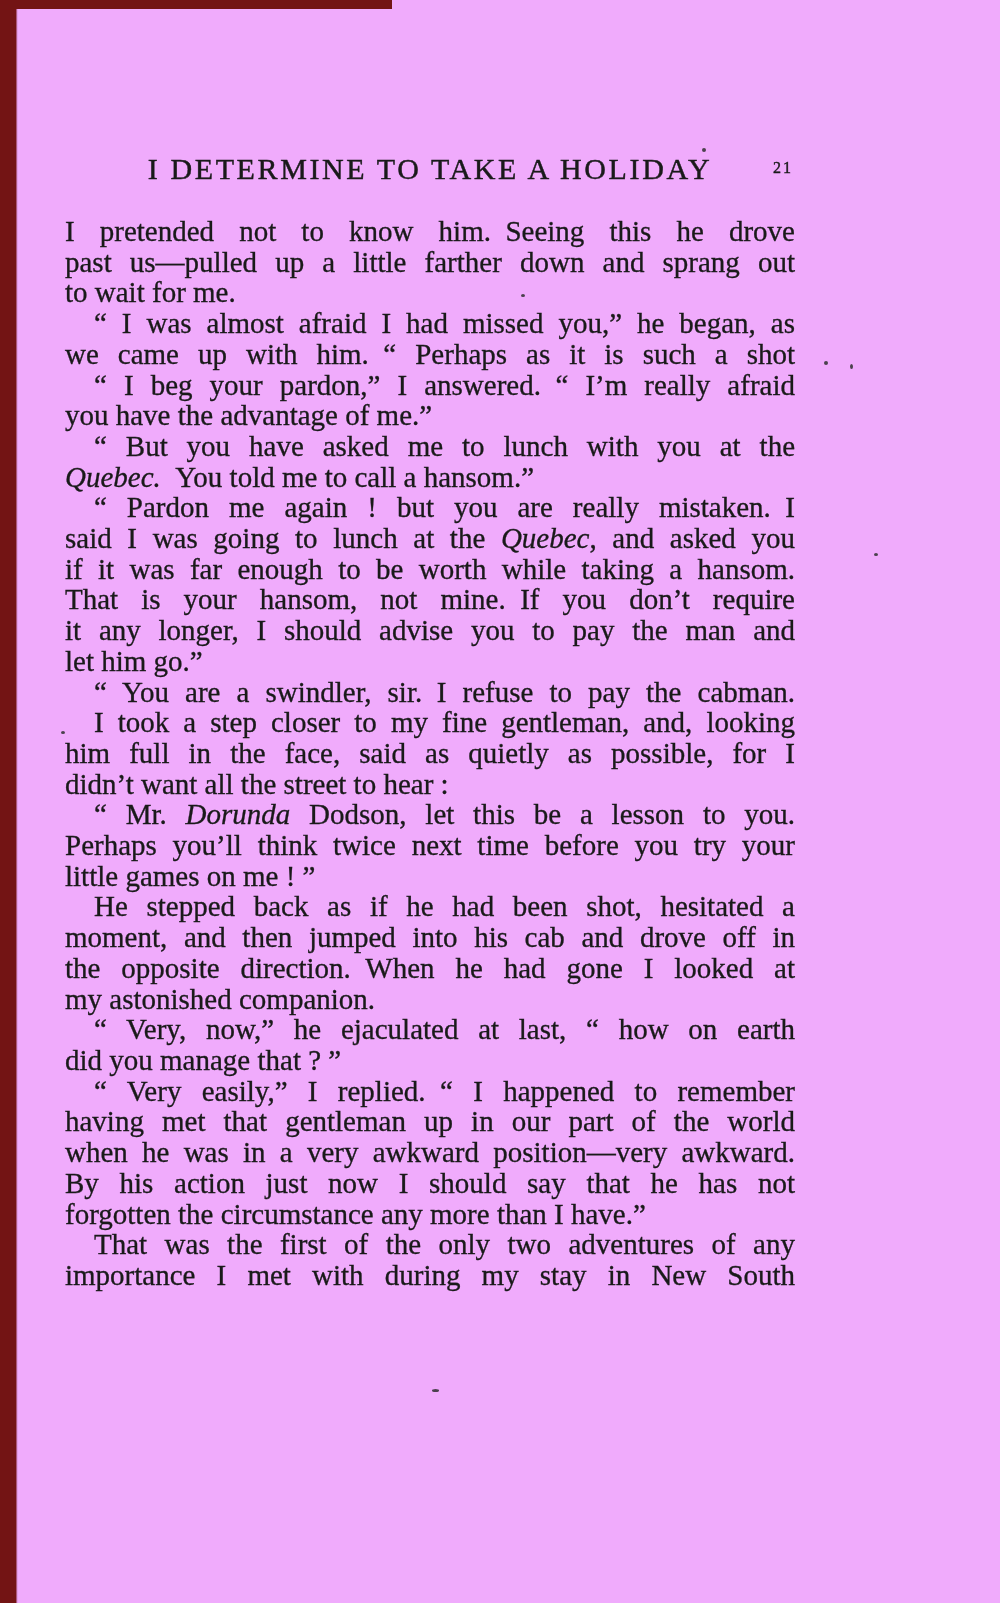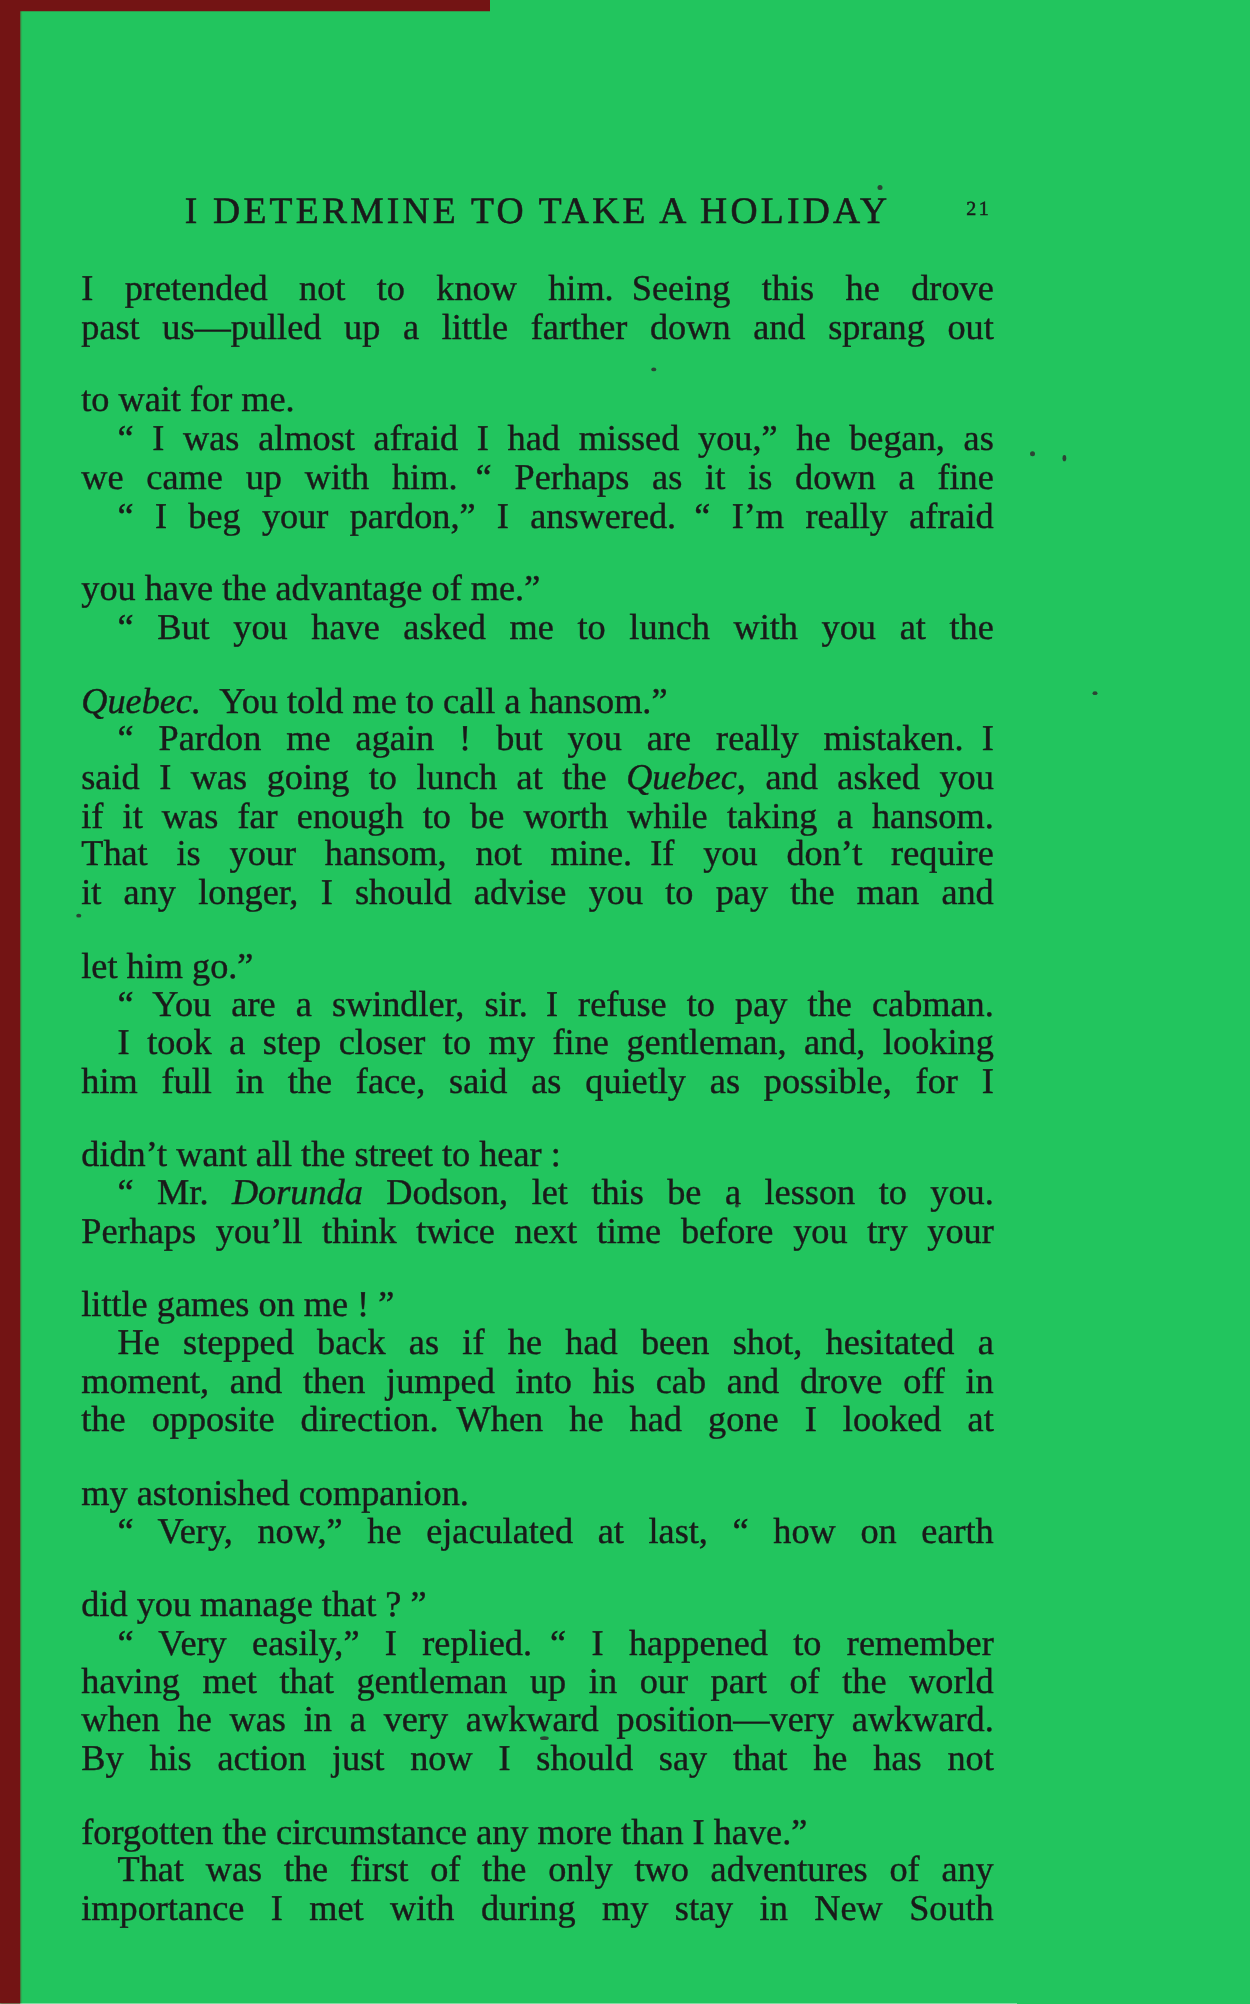--- a/index.html
+++ b/index.html
@@ -32,48 +32,48 @@
     -webkit-text-stroke:0.4px;
   }
   .body {
     position:absolute; top:216px; left:65px; width:730px;
     font-size:29px; line-height:30.7px;
     -webkit-text-stroke:0.32px;
   }
   .para { margin:0; }
   .line { min-height:30.7px; }
   .jl { text-align:justify; text-align-last:justify; }
-  .ll { text-align:right; text-align-last:left;margin-top:28px; }
+  .ll { text-align:right; text-align-last:left; }
   .indent { text-indent:29px; }
   .line i { font-style:italic; }
   .speck {
     position:absolute; background:#2e2e2e; border-radius:50%; opacity:.85;
   }
 </style>
 </head>
 <body>
 
-<div class="page" style="background: #22c55e; color: rgb(26, 26, 26);">
+<div class="page" style="background: #f0abfc; color: rgb(26, 26, 26);">
   <div class="edge-left" style="background: rgb(115, 20, 20);"></div>
   <div class="edge-top" style="background: rgb(115, 20, 20);"></div>
 
   <header class="running-header">
     <span class="title">I DETERMINE TO TAKE A HOLIDAY</span>
     <span class="pagenum">21</span>
   </header>
 
   <main class="body">
       <div class="para">
         <div class="line jl">I pretended not to know him. Seeing this he drove</div>
         <div class="line jl">past us—pulled up a little farther down and sprang out</div>
         <div class="line ll">to wait for me.</div>
       </div>
       <div class="para">
         <div class="line jl indent">“ I was almost afraid I had missed you,” he began, as</div>
-        <div class="line jl">we came up with him. “ Perhaps as it is down a fine</div>
+        <div class="line jl">we came up with him. “ Perhaps as it is such a shot</div>
       </div>
       <div class="para">
         <div class="line jl indent">“ I beg your pardon,” I answered. “ I’m really afraid</div>
         <div class="line ll">you have the advantage of me.”</div>
       </div>
       <div class="para">
         <div class="line jl indent">“ But you have asked me to lunch with you at the</div>
         <div class="line ll"><i>Quebec.</i> You told me to call a hansom.”</div>
       </div>
       <div class="para">

